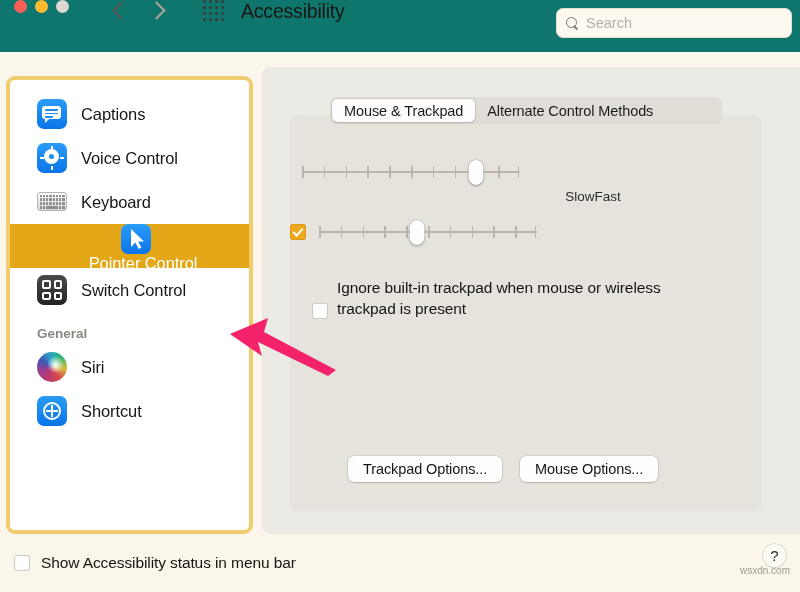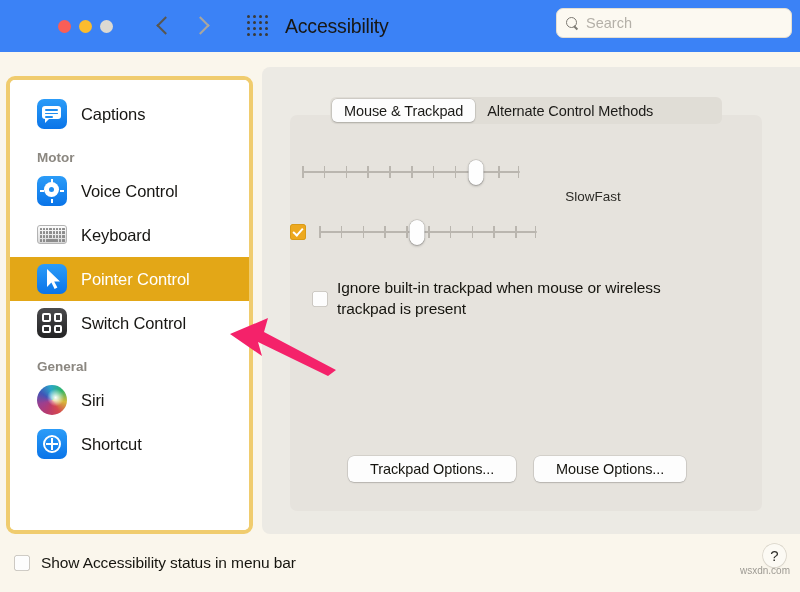--- a/index.html
+++ b/index.html
@@ -12,22 +12,22 @@
   .window {
     position: relative;
     width: 800px; height: 592px;
     background: #faf6ec;
   }
 
   
   .titlebar {
     position: absolute; left: 0; top: 0;
     width: 800px; height: 52px;
-    background: #3b82f6;
-    display: flex; align-items: center; padding-left: 44px;
+    background: #0f766e;
+    display: flex; align-items: flex-start;
   }
   .traffic {
     display: flex; align-items: center; gap: 8px;
     margin-left: 14px;
   }
   .dot { width: 13px; height: 13px; border-radius: 50%; }
   .dot.red { background: #f95e57; }
   .dot.yellow { background: #fcbc2d; }
   .dot.gray { background: #dcd9d2; }
 
@@ -111,20 +111,21 @@
     background: #ffffff;
     padding-top: 12px;
   }
   .side-item {
     display: flex; align-items: center;
     height: 44px;
     padding-left: 27px;
   }
   .side-item.selected {
     background: #e3a717;
+    flex-direction: column;
   }
   .side-ico {
     width: 30px; height: 30px; flex: none;
     margin-right: 14px;
     position: relative;
   }
   .side-label {
     font-size: 16.5px; color: #171613;
     letter-spacing: -0.1px;
   }
@@ -304,21 +305,21 @@
   }
   .cbox.on::after {
     content: ""; position: absolute;
     left: 5.2px; top: 2.4px;
     width: 4px; height: 8px;
     border-right: 2px solid #fff; border-bottom: 2px solid #fff;
     transform: rotate(42deg);
   }
 
   .btn {
-    height: 26px; padding: 0 22px;
+    height: 26px; padding: 0 15px;
     background: #fdfdfd;
     border-radius: 6px;
     box-shadow: 0 0 0 0.5px rgba(0,0,0,0.16), 0 1px 1.5px rgba(0,0,0,0.15);
     display: flex; align-items: center; justify-content: center;
     font-size: 14.5px; color: #16150f;
     letter-spacing: -0.1px;
   }
 
   
   .arrow { position: absolute; left: 228px; top: 312px; width: 160px; height: 80px; }
@@ -398,21 +399,20 @@
           <span class="ico-rounded ico-captions"></span>
           <span class="bubble">
             <span class="bline" style="left:3px;top:3px;width:13px;"></span>
             <span class="bline" style="left:3px;top:6.5px;width:13px;"></span>
             <span class="bline" style="left:3px;top:10px;width:8px;"></span>
           </span>
         </span>
         <span class="side-label">Captions</span>
       </div>
 
-      <div class="group-hdr">Motor</div>
 
       <div class="side-item">
         <span class="side-ico">
           <span class="ico-rounded ico-voice"></span>
           <span class="voice-circle"></span>
           <span class="voice-dot"></span>
           <span class="vtick" style="left:13.5px;top:3px;width:2px;height:4px;"></span>
           <span class="vtick" style="left:13.5px;top:23px;width:2px;height:4px;"></span>
           <span class="vtick" style="left:3px;top:13.5px;width:4px;height:2px;"></span>
           <span class="vtick" style="left:23px;top:13.5px;width:4px;height:2px;"></span>
@@ -548,21 +548,21 @@
           <i style="left:60%"></i>
             <i style="left:70%"></i>
             <i style="left:80%"></i>
           <i style="left:90%"></i>
             <i style="left:99%"></i>
         </span>
         <span class="sknob" id="sl-knob" style="left: 45%;"></span>
       </div>
     </div>
 
-    <div class="row" style="left:50px; top:210px; width:420px; align-items:center;">
+    <div class="row" style="left:50px; top:210px; width:420px; align-items:flex-end;">
       <span class="cbox" style="margin-top:2px;"></span>
       <span class="rlabel" style="margin-left:9px; width:372px; line-height:21px;">Ignore built-in trackpad when mouse or wireless trackpad is present</span>
     </div>
 
     <div class="row" style="left:86px; top:389px; gap:18px;">
       <div class="btn">Trackpad Options...</div>
       <div class="btn">Mouse Options...</div>
     </div>
   </div>
 

